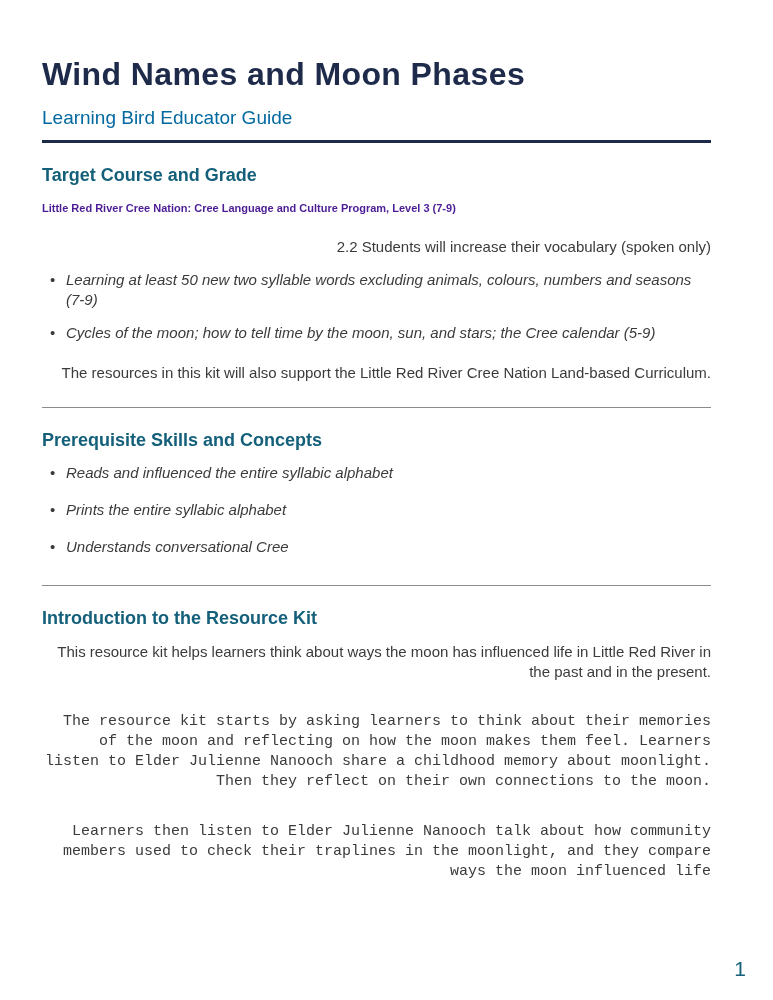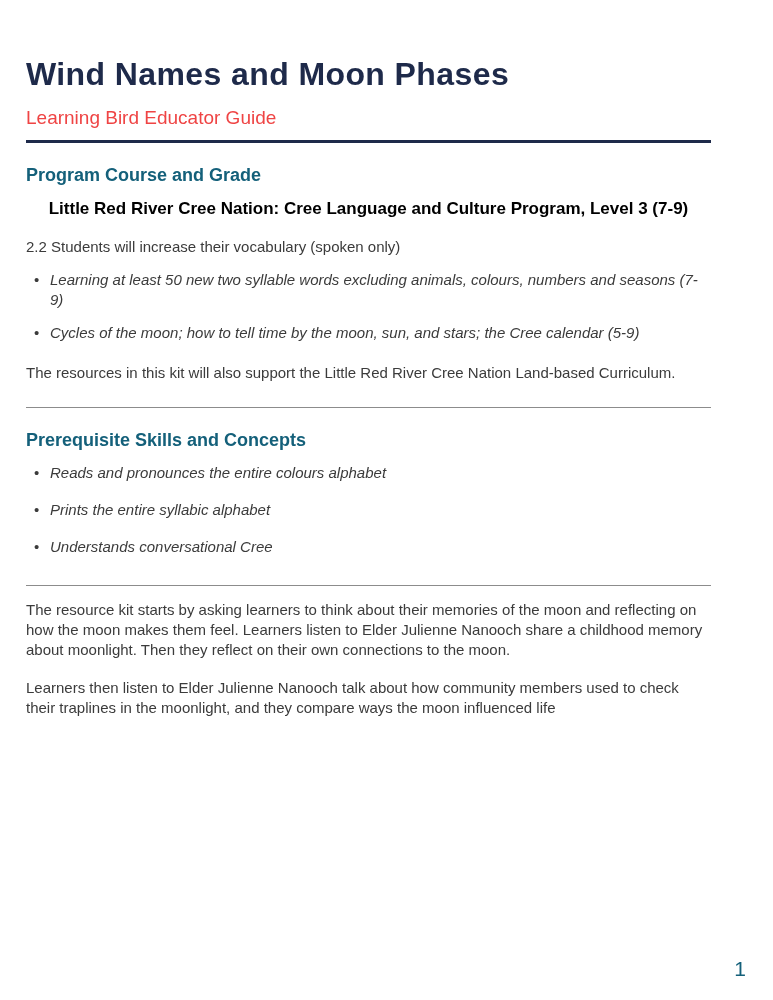--- a/index.html
+++ b/index.html
@@ -5,36 +5,36 @@
   html,body{margin:0;padding:0;background:#e9e9e9;}
   .page{
     position:relative;
     width:773px;height:1000px;
     background:#ffffff;
     overflow:hidden;
     font-family:"Liberation Sans",sans-serif;
     box-sizing:border-box;
   }
   .content{
-    padding:56px 62px 0 26px;
+    padding:56px 62px 0 42px;
   }
   .doc-title{
     margin:0;
     font-size:32px;
     line-height:36px;
     font-weight:800;
     letter-spacing:0.4px;
     color:#1e2a4a;
   }
   .doc-subtitle{
     margin:15px 0 0 0;
     font-size:19px;
     line-height:22px;
     font-weight:400;
-    color:#ef4444;
+    color:#0369a1;
   }
   .navy-rule{
     border:none;
     height:3px;
     background:#1e2a4a;
     margin:11px 0 0 0;
   }
   .gray-rule{
     border:none;
     height:1px;
@@ -45,70 +45,70 @@
   h2.sec-heading{
     margin:22px 0 0 0;
     font-size:18px;
     line-height:20px;
     font-weight:700;
     color:#14607a;
   }
   h2.sec-heading.tight{margin-top:10px;}
   .bold-line{
     margin:15px 0 0 0;
-    font-size:17px;
+    font-size:11px;
     line-height:17px;
     font-weight:700;
-    color:#000000;
-    text-align:center;
+    color:#4c1d95;
   }
   .para{
     margin:14px 0 0 0;
     font-size:15px;
     line-height:20px;
     color:#3b3b3b;
+    text-align:right;
   }
   .para.mt20{margin-top:20px;}
   .bullet{
     margin:13px 0 0 0;
     display:flex;
     padding-left:8px;
     font-size:15px;
     line-height:20px;
     color:#3b3b3b;
   }
   .bullet .marker{
     width:16px;
     flex:0 0 16px;
     color:#3b3b3b;
   }
   .bullet .bullet-text{flex:1;font-style:italic;}
   .sec-prereq .bullet + .bullet{margin-top:17px;}
-  .sec-intro .para + .para{margin-top:18px;}
+  .sec-intro .para + .para{margin-top:30px;font-family:Liberation Mono, monospace;}
   .page-number{
     position:absolute;
     right:27px;
     bottom:19px;
     font-size:21px;
     font-weight:500;
     color:#14607a;
   }
 </style>
 </head>
 <body>
 
 <div class="page">
   <div class="content">
 
     <h1 class="doc-title">Wind Names and Moon Phases</h1>
     <p class="doc-subtitle">Learning Bird Educator Guide</p>
     <hr class="navy-rule">
 
     <section class="sec-target">
-      <h2 class="sec-heading">Program Course and Grade</h2>
+      <h2 class="sec-heading">Target Course and Grade</h2>
       <p class="bold-line">Little Red River Cree Nation: Cree Language and Culture Program, Level 3 (7-9)</p>
       <p class="para mt20">2.2 Students will increase their vocabulary (spoken only)</p>
       <div class="bullet">
         <span class="marker">•</span>
         <span class="bullet-text">Learning at least 50 new two syllable words excluding animals, colours, numbers and seasons (7-9)</span>
       </div>
       <div class="bullet">
         <span class="marker">•</span>
         <span class="bullet-text">Cycles of the moon; how to tell time by the moon, sun, and stars; the Cree calendar (5-9)</span>
       </div>
@@ -117,35 +117,37 @@
 
     <section class="sec-bigidea">
     </section>
 
     <hr class="gray-rule">
 
     <section class="sec-prereq">
       <h2 class="sec-heading">Prerequisite Skills and Concepts</h2>
       <div class="bullet">
         <span class="marker">•</span>
-        <span class="bullet-text">Reads and pronounces the entire colours alphabet</span>
+        <span class="bullet-text">Reads and influenced the entire syllabic alphabet</span>
       </div>
       <div class="bullet">
         <span class="marker">•</span>
         <span class="bullet-text">Prints the entire syllabic alphabet</span>
       </div>
       <div class="bullet">
         <span class="marker">•</span>
         <span class="bullet-text">Understands conversational Cree</span>
       </div>
     </section>
 
     <hr class="gray-rule g2">
 
     <section class="sec-intro">
+      <h2 class="sec-heading">Introduction to the Resource Kit</h2>
+      <p class="para">This resource kit helps learners think about ways the moon has influenced life in Little Red River in the past and in the present.</p>
       <p class="para">The resource kit starts by asking learners to think about their memories of the moon and reflecting on how the moon makes them feel. Learners listen to Elder Julienne Nanooch share a childhood memory about moonlight. Then they reflect on their own connections to the moon.</p>
       <p class="para">Learners then listen to Elder Julienne Nanooch talk about how community members used to check their traplines in the moonlight, and they compare ways the moon influenced life</p>
     </section>
 
   </div>
 
   <div class="page-number">1</div>
 </div>
 
 </body></html>

